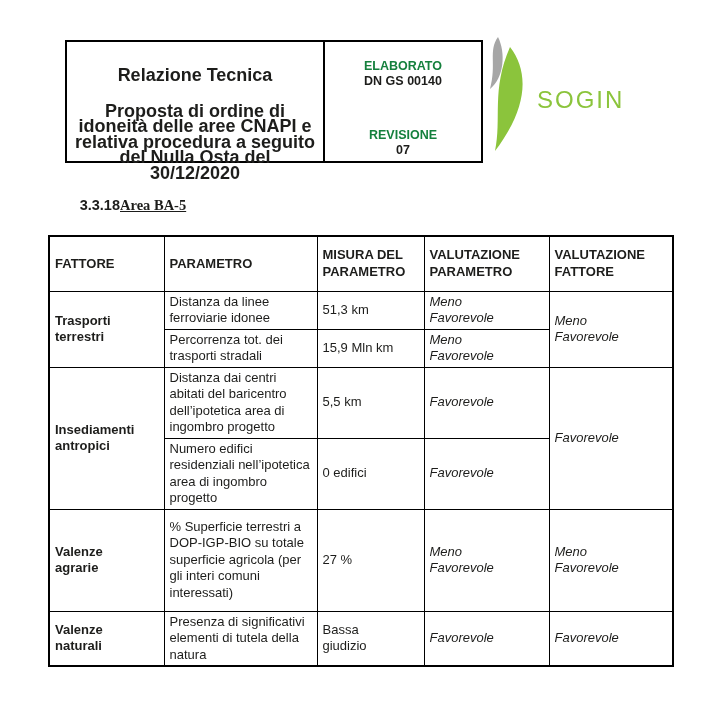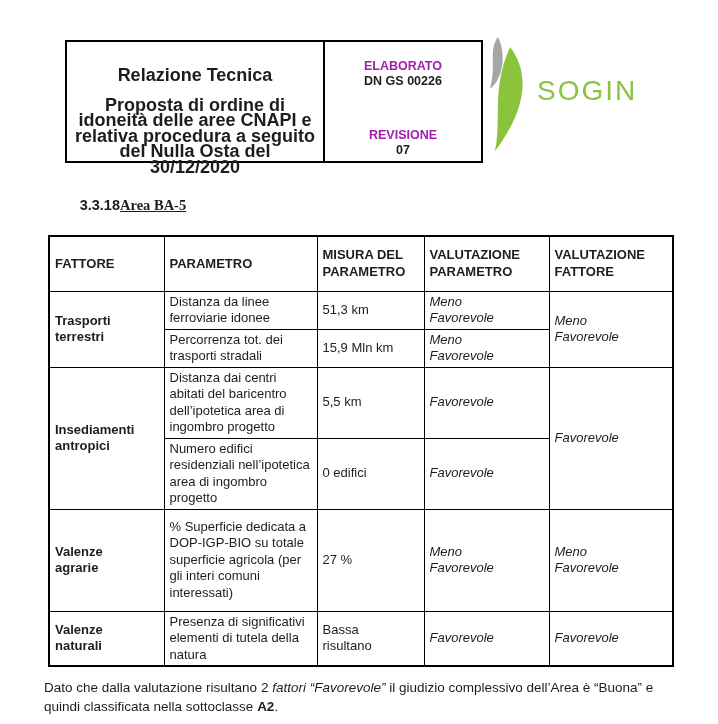--- a/index.html
+++ b/index.html
@@ -11,30 +11,30 @@
   
   .title-box {
     position:absolute; left:65px; top:40px; width:414px; height:119px;
     border:2px solid #000; display:flex; box-sizing:content-box; background:#fff;
   }
   .tb-left {
     width:258px; box-sizing:border-box; border-right:2px solid #000;
     text-align:center; font-weight:bold; font-size:18px; line-height:15.5px;
     padding:26px 6px 6px;
   }
-  .doc-title { margin-top:14px; }
+  .doc-title { margin-top:20px; }
   .tb-right { flex:1; text-align:center; font-weight:bold; font-size:12.5px; line-height:15px; padding-top:17px; }
-  .gray { color:#a21caf; }
+  .gray { color:#15803d; }
   .rev-group { margin-top:39px; }
 
   
   .logo { position:absolute; left:480px; top:33px; display:flex; align-items:flex-start; }
   .logo svg { width:54px; height:126px; display:block; }
   .logo-text {
-    font-size:28px; color:#8bc43c; letter-spacing:2px; margin:42px 0 0 3px;
+    font-size:24px; color:#8bc43c; letter-spacing:2px; margin:53px 0 0 3px;
     font-weight:normal;
   }
 
   
   .section-heading { position:absolute; left:47px; top:197px; font-size:14.5px; font-weight:bold; }
   .section-heading .num { display:inline-block; width:73px;text-align:right; }
   .section-heading .title { text-decoration:underline;font-family:Liberation Serif, serif; }
 
   
   table.eval {
@@ -70,21 +70,21 @@
 
 <div class="page">
 
   <div class="title-box">
     <div class="tb-left">
       <div>Relazione Tecnica</div>
       <div class="doc-title">Proposta di ordine di idoneità delle aree CNAPI e relativa procedura a seguito del Nulla Osta del 30/12/2020</div>
     </div>
     <div class="tb-right">
       <div class="gray">ELABORATO</div>
-      <div>DN GS 00226</div>
+      <div>DN GS 00140</div>
       <div class="gray rev-group">REVISIONE</div>
       <div>07</div>
     </div>
   </div>
 
   <div class="logo">
     <svg viewBox="0 0 54 126" aria-hidden="true">
       <path d="M18,4 C8,18 17,31 10,56 C24,45 26,20 18,4 Z" fill="#a6a6a6"></path>
       <path d="M30,14 C50,40 47,76 15,118 C22,86 11,57 30,14 Z" fill="#8bc43c"></path>
     </svg>
@@ -134,31 +134,30 @@
         <td rowspan="2" class="it"><span class="wnarrow">Favorevole</span></td>
       </tr>
       <tr class="h-r2b">
         <td>Numero edifici residenziali nell’ipotetica area di ingombro progetto</td>
         <td><span class="wmeasure">0 edifici</span></td>
         <td class="it"><span class="wnarrow">Favorevole</span></td>
       </tr>
 
       <tr class="h-r3">
         <td class="factor"><span class="wnarrow">Valenze agrarie</span></td>
-        <td>% Superficie dedicata a DOP-IGP-BIO su totale superficie agricola (per gli interi comuni interessati)</td>
+        <td>% Superficie terrestri a DOP-IGP-BIO su totale superficie agricola (per gli interi comuni interessati)</td>
         <td><span class="wmeasure">27 %</span></td>
         <td class="it"><span class="wnarrow">Meno Favorevole</span></td>
         <td class="it"><span class="wnarrow">Meno Favorevole</span></td>
       </tr>
 
       <tr class="h-r4">
         <td class="factor"><span class="wnarrow">Valenze naturali</span></td>
         <td>Presenza di significativi elementi di tutela della natura</td>
-        <td><span class="wmeasure">Bassa risultano</span></td>
+        <td><span class="wmeasure">Bassa giudizio</span></td>
         <td class="it"><span class="wnarrow">Favorevole</span></td>
         <td class="it"><span class="wnarrow">Favorevole</span></td>
       </tr>
     </tbody>
   </table>
 
-  <p class="summary"><span>Dato che dalla valutazione risultano 2 </span><span class="it">fattori “Favorevole”</span><span> il giudizio complessivo dell’Area è “Buona” e quindi classificata nella sottoclasse </span><b>A2</b><span>.</span></p>
 
 </div>
 
 </body></html>

